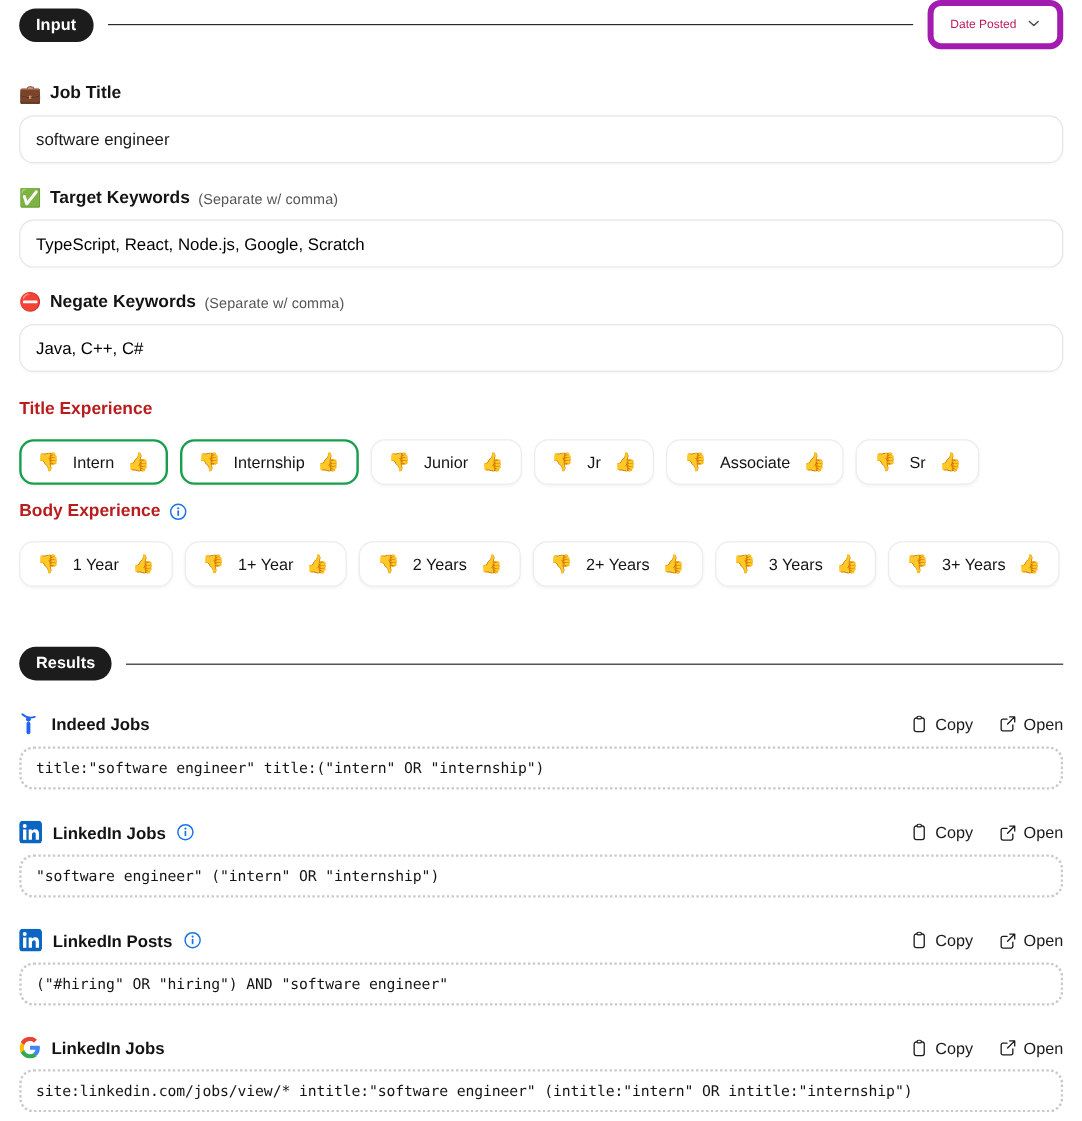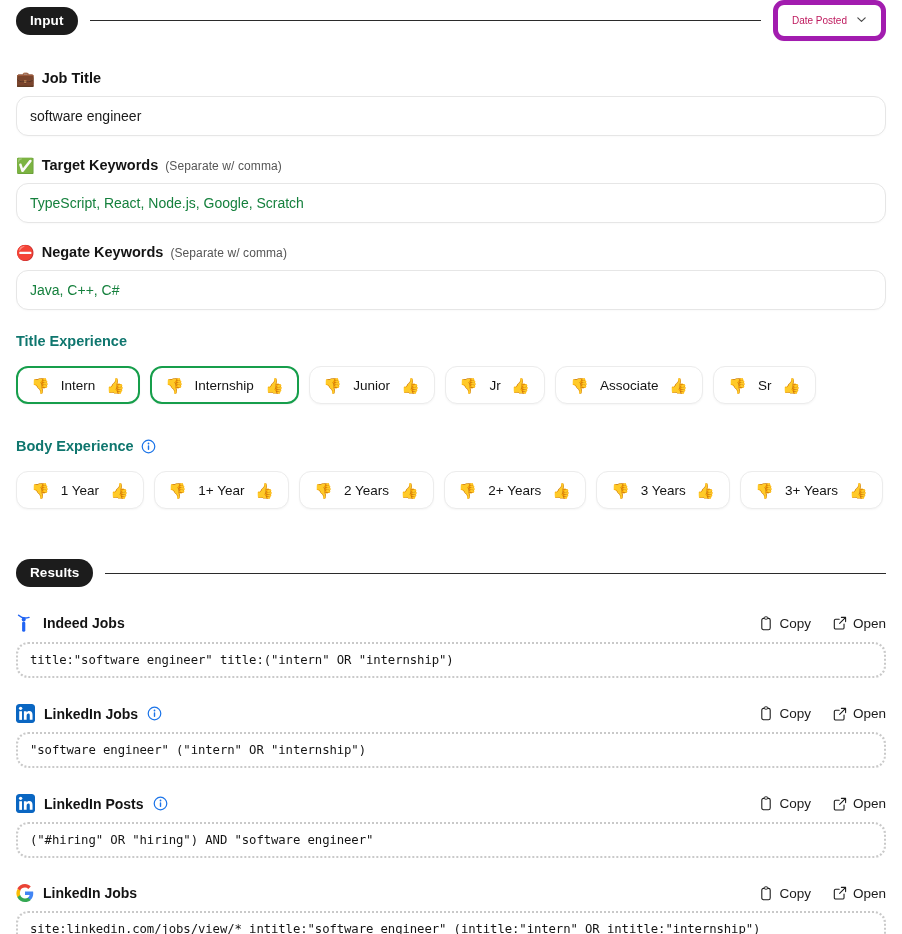--- a/index.html
+++ b/index.html
@@ -54,25 +54,25 @@
     border: 1px solid #e6e6e6;
     border-radius: 12px;
     background: #fff;
     height: 40px;
     display: flex; align-items: center;
     padding: 0 13px;
     font-size: 14px;
     box-shadow: 0 1px 2px rgba(0,0,0,.025);
   }
   .input-box .val { color: #1a1a1a; }
-  .input-box .ph { color: #15803d; }
+  .input-box .ph { color: #000000; }
 
   
   .group-label {
-    font-size: 14.5px; font-weight: 700; color: #0f766e;
+    font-size: 14.5px; font-weight: 700; color: #b91c1c;
     display: flex; align-items: center; gap: 7px;
     margin-bottom: 11px;
   }
   .info-icon { width: 15px; height: 15px; display: inline-block; }
 
   .chip-row {
     display: flex; gap: 10px;
     overflow: hidden;
     padding: 6px 2px 10px;
     margin: 0 -2px;
@@ -213,21 +213,21 @@
           <span class="thumb">👍</span>
         </div>
         <div class="chip">
           <span class="thumb">👎</span>
           <span class="ctext">Sr</span>
           <span class="thumb">👍</span>
         </div>
       </div>
   </div>
 
-  <div style="margin-top:24px;">
+  <div style="margin-top:4px;">
     <div class="group-label">
       <span>Body Experience</span>
       <span class="info-icon">
         <svg viewBox="0 0 16 16" width="15" height="15">
           <circle cx="8" cy="8" r="6.7" fill="none" stroke="#1a73e8" stroke-width="1.3"></circle>
           <circle cx="8" cy="4.8" r="0.95" fill="#1a73e8"></circle>
           <rect x="7.25" y="6.7" width="1.5" height="5" rx="0.7" fill="#1a73e8"></rect>
         </svg>
       </span>
     </div>

